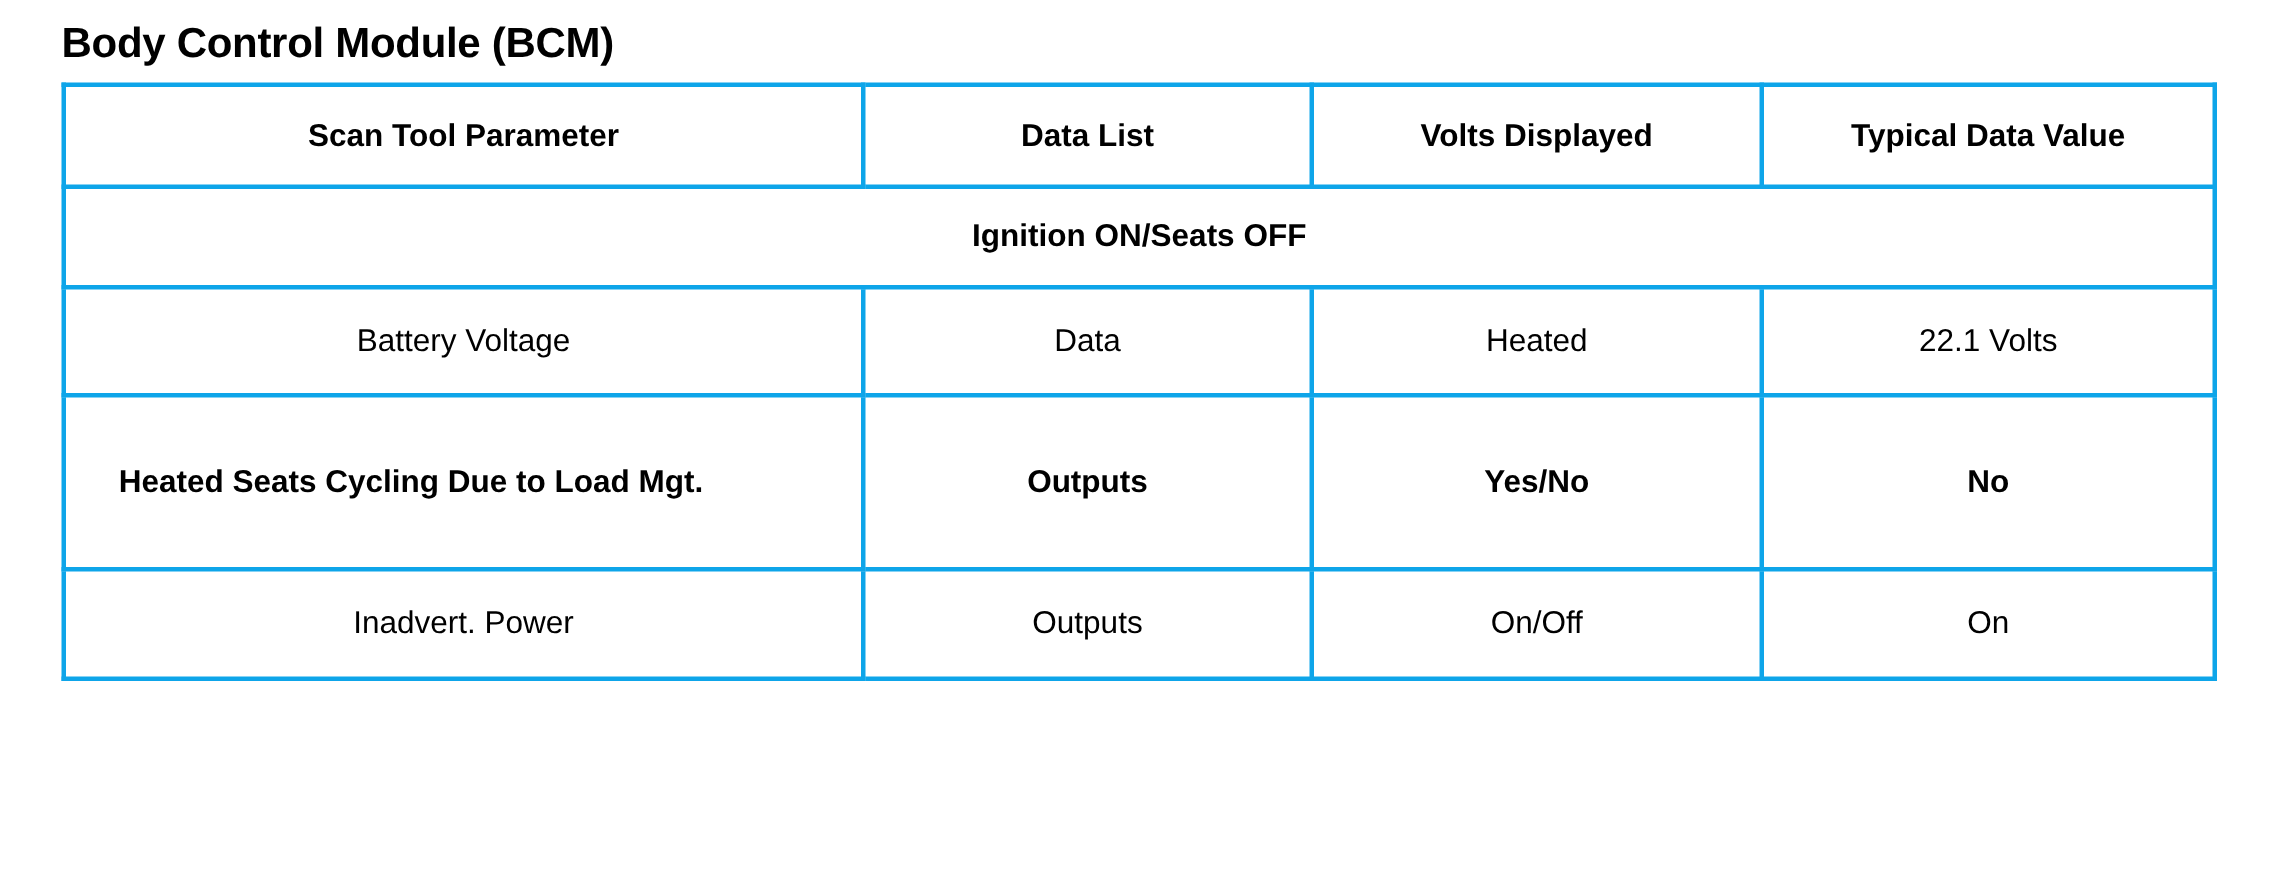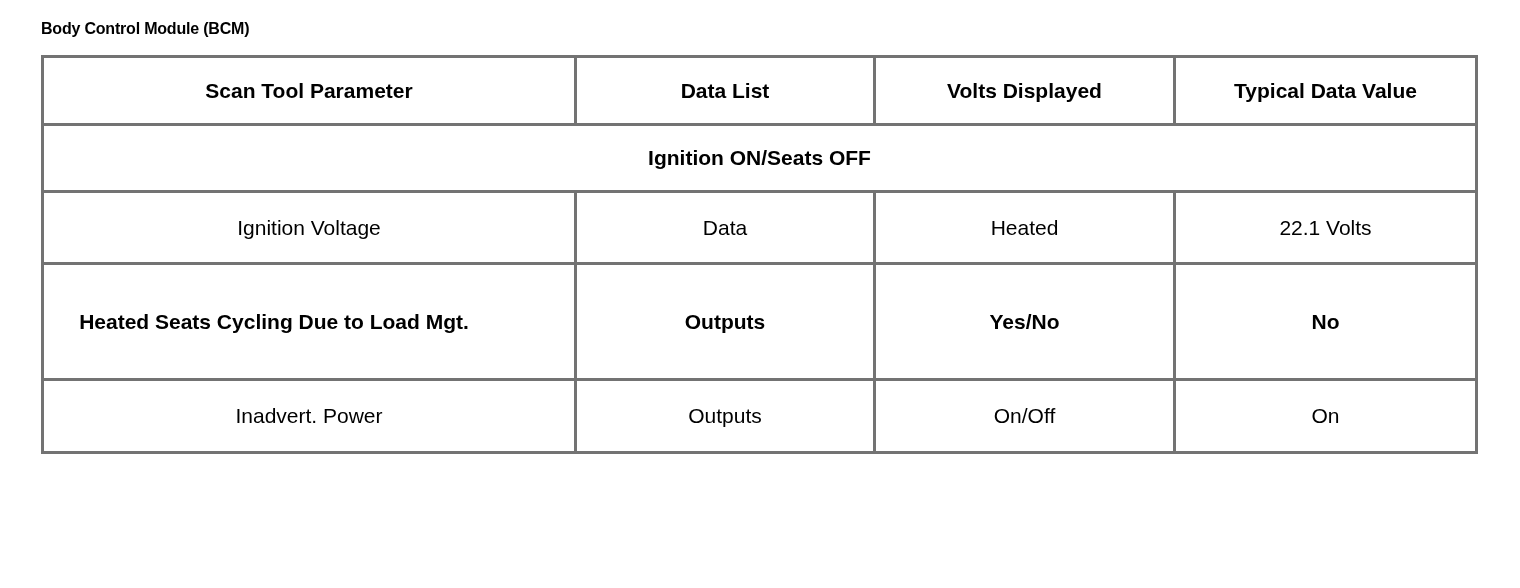--- a/index.html
+++ b/index.html
@@ -17,36 +17,36 @@
   #page {
     position: relative;
     width: 1520px;
     height: 588px;
     background: #ffffff;
   }
   #module-title {
     position: absolute;
     left: 41px;
     top: 16px;
-    font-size: 16px;
+    font-size: 28px;
     font-weight: bold;
     letter-spacing: -0.2px;
     line-height: 26px;
     white-space: nowrap;
   }
   #param-table {
     position: absolute;
     left: 41px;
     top: 55px;
     width: 1434px;
     border-collapse: collapse;
     table-layout: fixed;
   }
   #param-table td {
-    border: 3px solid #737373;
+    border: 3px solid #0ea5e9;
     padding: 0 10px;
     font-size: 21px;
     line-height: 30px;
     vertical-align: middle;
     background: #ffffff;
     text-align: center;
   }
   .col-param  { width: 533px; }
   .col-list   { width: 299px; }
   .col-units  { width: 300px; }
@@ -100,21 +100,21 @@
         <td class="head-cell">Data List</td>
         <td class="head-cell">Volts Displayed</td>
         <td class="head-cell">Typical Data Value</td>
       </tr>
 
       <tr>
         <td class="section-cell" colspan="4">Ignition ON/Seats OFF</td>
       </tr>
 
       <tr class="row-single">
-        <td class="param-cell">Ignition Voltage</td>
+        <td class="param-cell">Battery Voltage</td>
         <td class="center-cell">Data</td>
         <td class="center-cell">Heated</td>
         <td class="center-cell">22.1 Volts</td>
       </tr>
 
       <tr class="row-double">
         <td class="param-cell">
             <span class="wrap-text">Heated Seats Cycling Due to Load Mgt.</span>
           </td>
         <td class="center-cell">Outputs</td>

